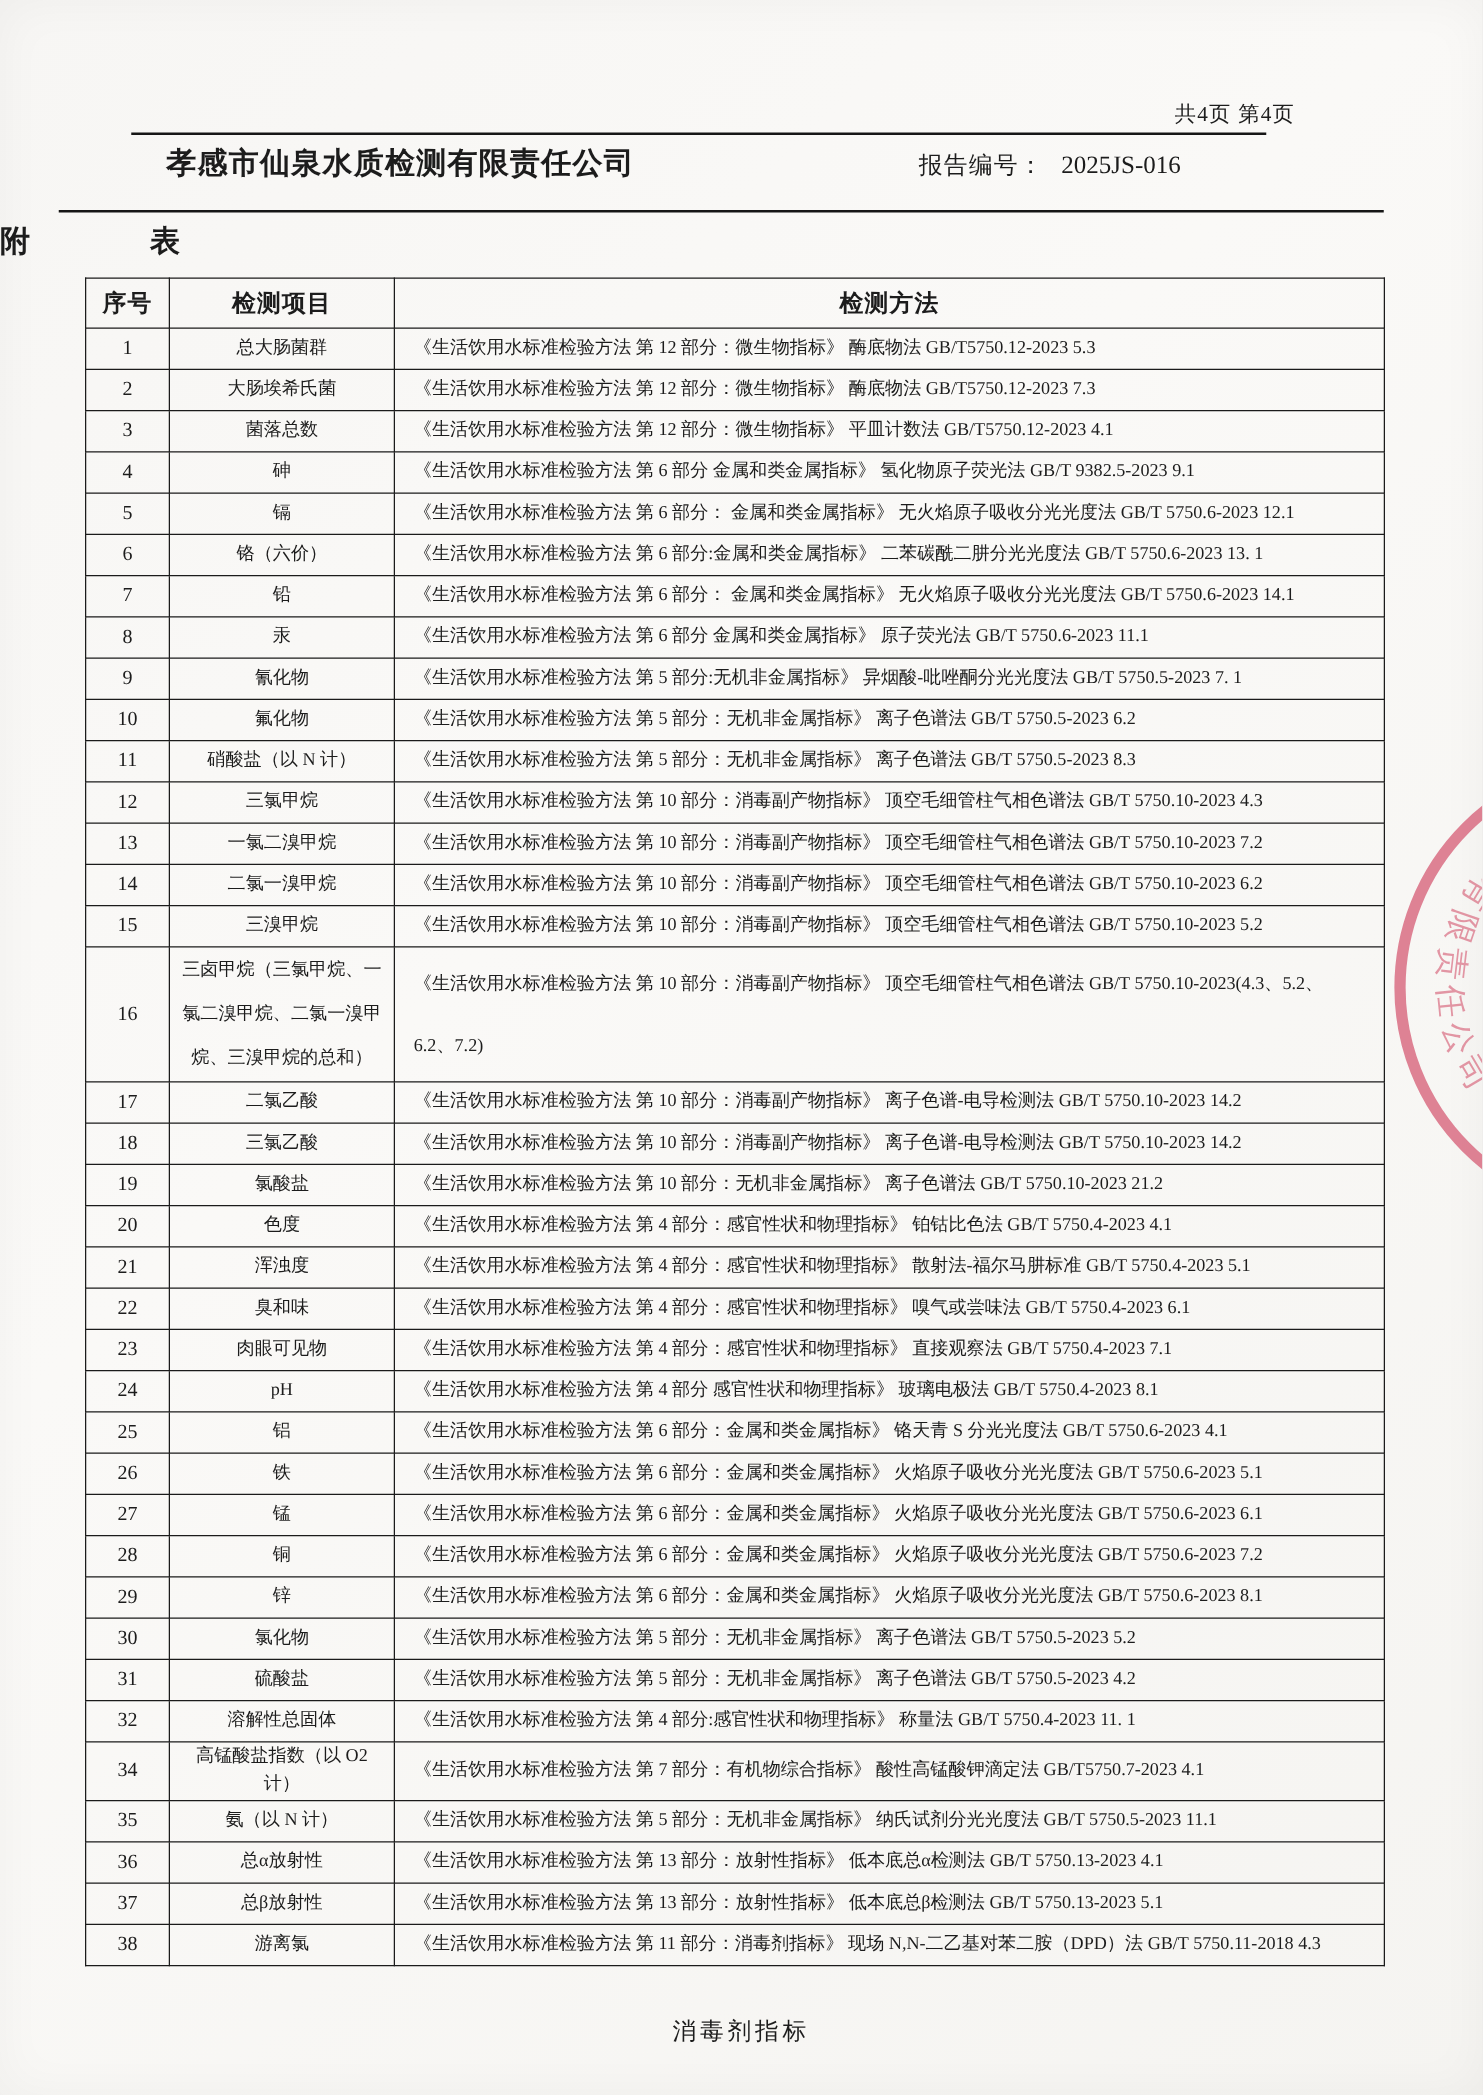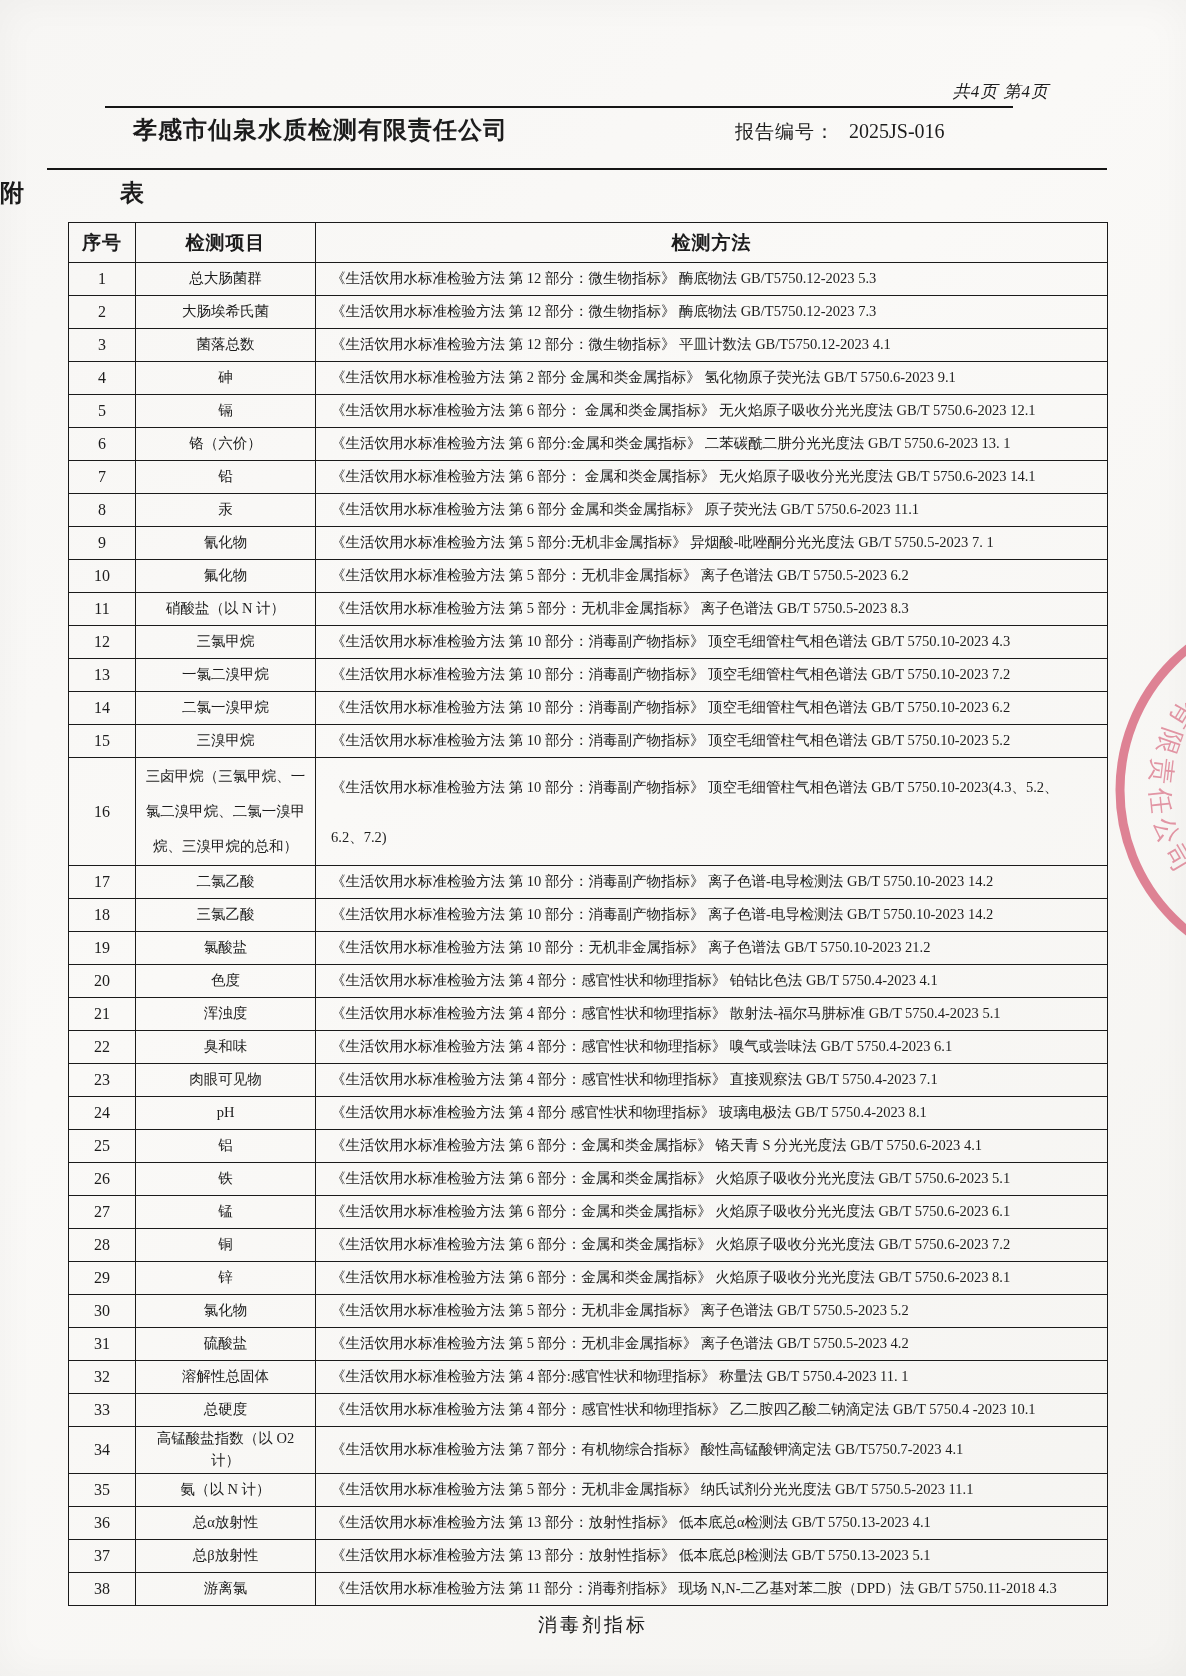--- a/index.html
+++ b/index.html
@@ -10,22 +10,22 @@
   }
   .page{
     position:relative;
     width:1186px; height:1676px;
     background:linear-gradient(135deg,#f7f6f4 0%,#faf9f7 40%,#f5f4f1 100%);
     color:#1c1c1c;
     overflow:hidden;
     box-shadow:inset 0 0 40px rgba(0,0,0,0.04);
   }
   .page-info{
-    position:absolute; top:80px; right:137px;
-    font-size:17px; letter-spacing:1px;font-style:italic;
+    position:absolute; top:80px; right:150px;
+    font-size:17px; letter-spacing:1px;
   }
   .rule-1{
     position:absolute; top:106px; left:105px; width:908px; height:2px;
     background:#161616;
   }
   .rule-2{
     position:absolute; top:168px; left:47px; width:1060px; height:2px;
     background:#161616;
   }
   .company{
@@ -123,21 +123,21 @@
       <td class="c-method">《生活饮用水标准检验方法 第 12 部分：微生物指标》 酶底物法 GB/T5750.12-2023 7.3</td>
     </tr>
           <tr>
       <td class="c-no">3</td>
       <td class="c-item">菌落总数</td>
       <td class="c-method">《生活饮用水标准检验方法 第 12 部分：微生物指标》 平皿计数法 GB/T5750.12-2023 4.1</td>
     </tr>
           <tr>
       <td class="c-no">4</td>
       <td class="c-item">砷</td>
-      <td class="c-method">《生活饮用水标准检验方法 第 2 部分 金属和类金属指标》 氢化物原子荧光法 GB/T 5750.6-2023 9.1</td>
+      <td class="c-method">《生活饮用水标准检验方法 第 6 部分 金属和类金属指标》 氢化物原子荧光法 GB/T 9382.5-2023 9.1</td>
     </tr>
           <tr>
       <td class="c-no">5</td>
       <td class="c-item">镉</td>
       <td class="c-method">《生活饮用水标准检验方法 第 6 部分： 金属和类金属指标》 无火焰原子吸收分光光度法 GB/T 5750.6-2023 12.1</td>
     </tr>
           <tr>
       <td class="c-no">6</td>
       <td class="c-item">铬（六价）</td>
       <td class="c-method">《生活饮用水标准检验方法 第 6 部分:金属和类金属指标》 二苯碳酰二肼分光光度法 GB/T 5750.6-2023 13. 1</td>
@@ -264,25 +264,20 @@
     </tr>
           <tr>
       <td class="c-no">31</td>
       <td class="c-item">硫酸盐</td>
       <td class="c-method">《生活饮用水标准检验方法 第 5 部分：无机非金属指标》 离子色谱法 GB/T 5750.5-2023 4.2</td>
     </tr>
           <tr>
       <td class="c-no">32</td>
       <td class="c-item">溶解性总固体</td>
       <td class="c-method">《生活饮用水标准检验方法 第 4 部分:感官性状和物理指标》 称量法 GB/T 5750.4-2023 11. 1</td>
-    </tr>
-          <tr>
-      <td class="c-no">33</td>
-      <td class="c-item">总硬度</td>
-      <td class="c-method">《生活饮用水标准检验方法 第 4 部分：感官性状和物理指标》 乙二胺四乙酸二钠滴定法 GB/T 5750.4 -2023 10.1</td>
     </tr>
           <tr>
       <td class="c-no">34</td>
       <td class="c-item">高锰酸盐指数（以 O2 计）</td>
       <td class="c-method">《生活饮用水标准检验方法 第 7 部分：有机物综合指标》 酸性高锰酸钾滴定法 GB/T5750.7-2023 4.1</td>
     </tr>
           <tr>
       <td class="c-no">35</td>
       <td class="c-item">氨（以 N 计）</td>
       <td class="c-method">《生活饮用水标准检验方法 第 5 部分：无机非金属指标》 纳氏试剂分光光度法 GB/T 5750.5-2023 11.1</td>

